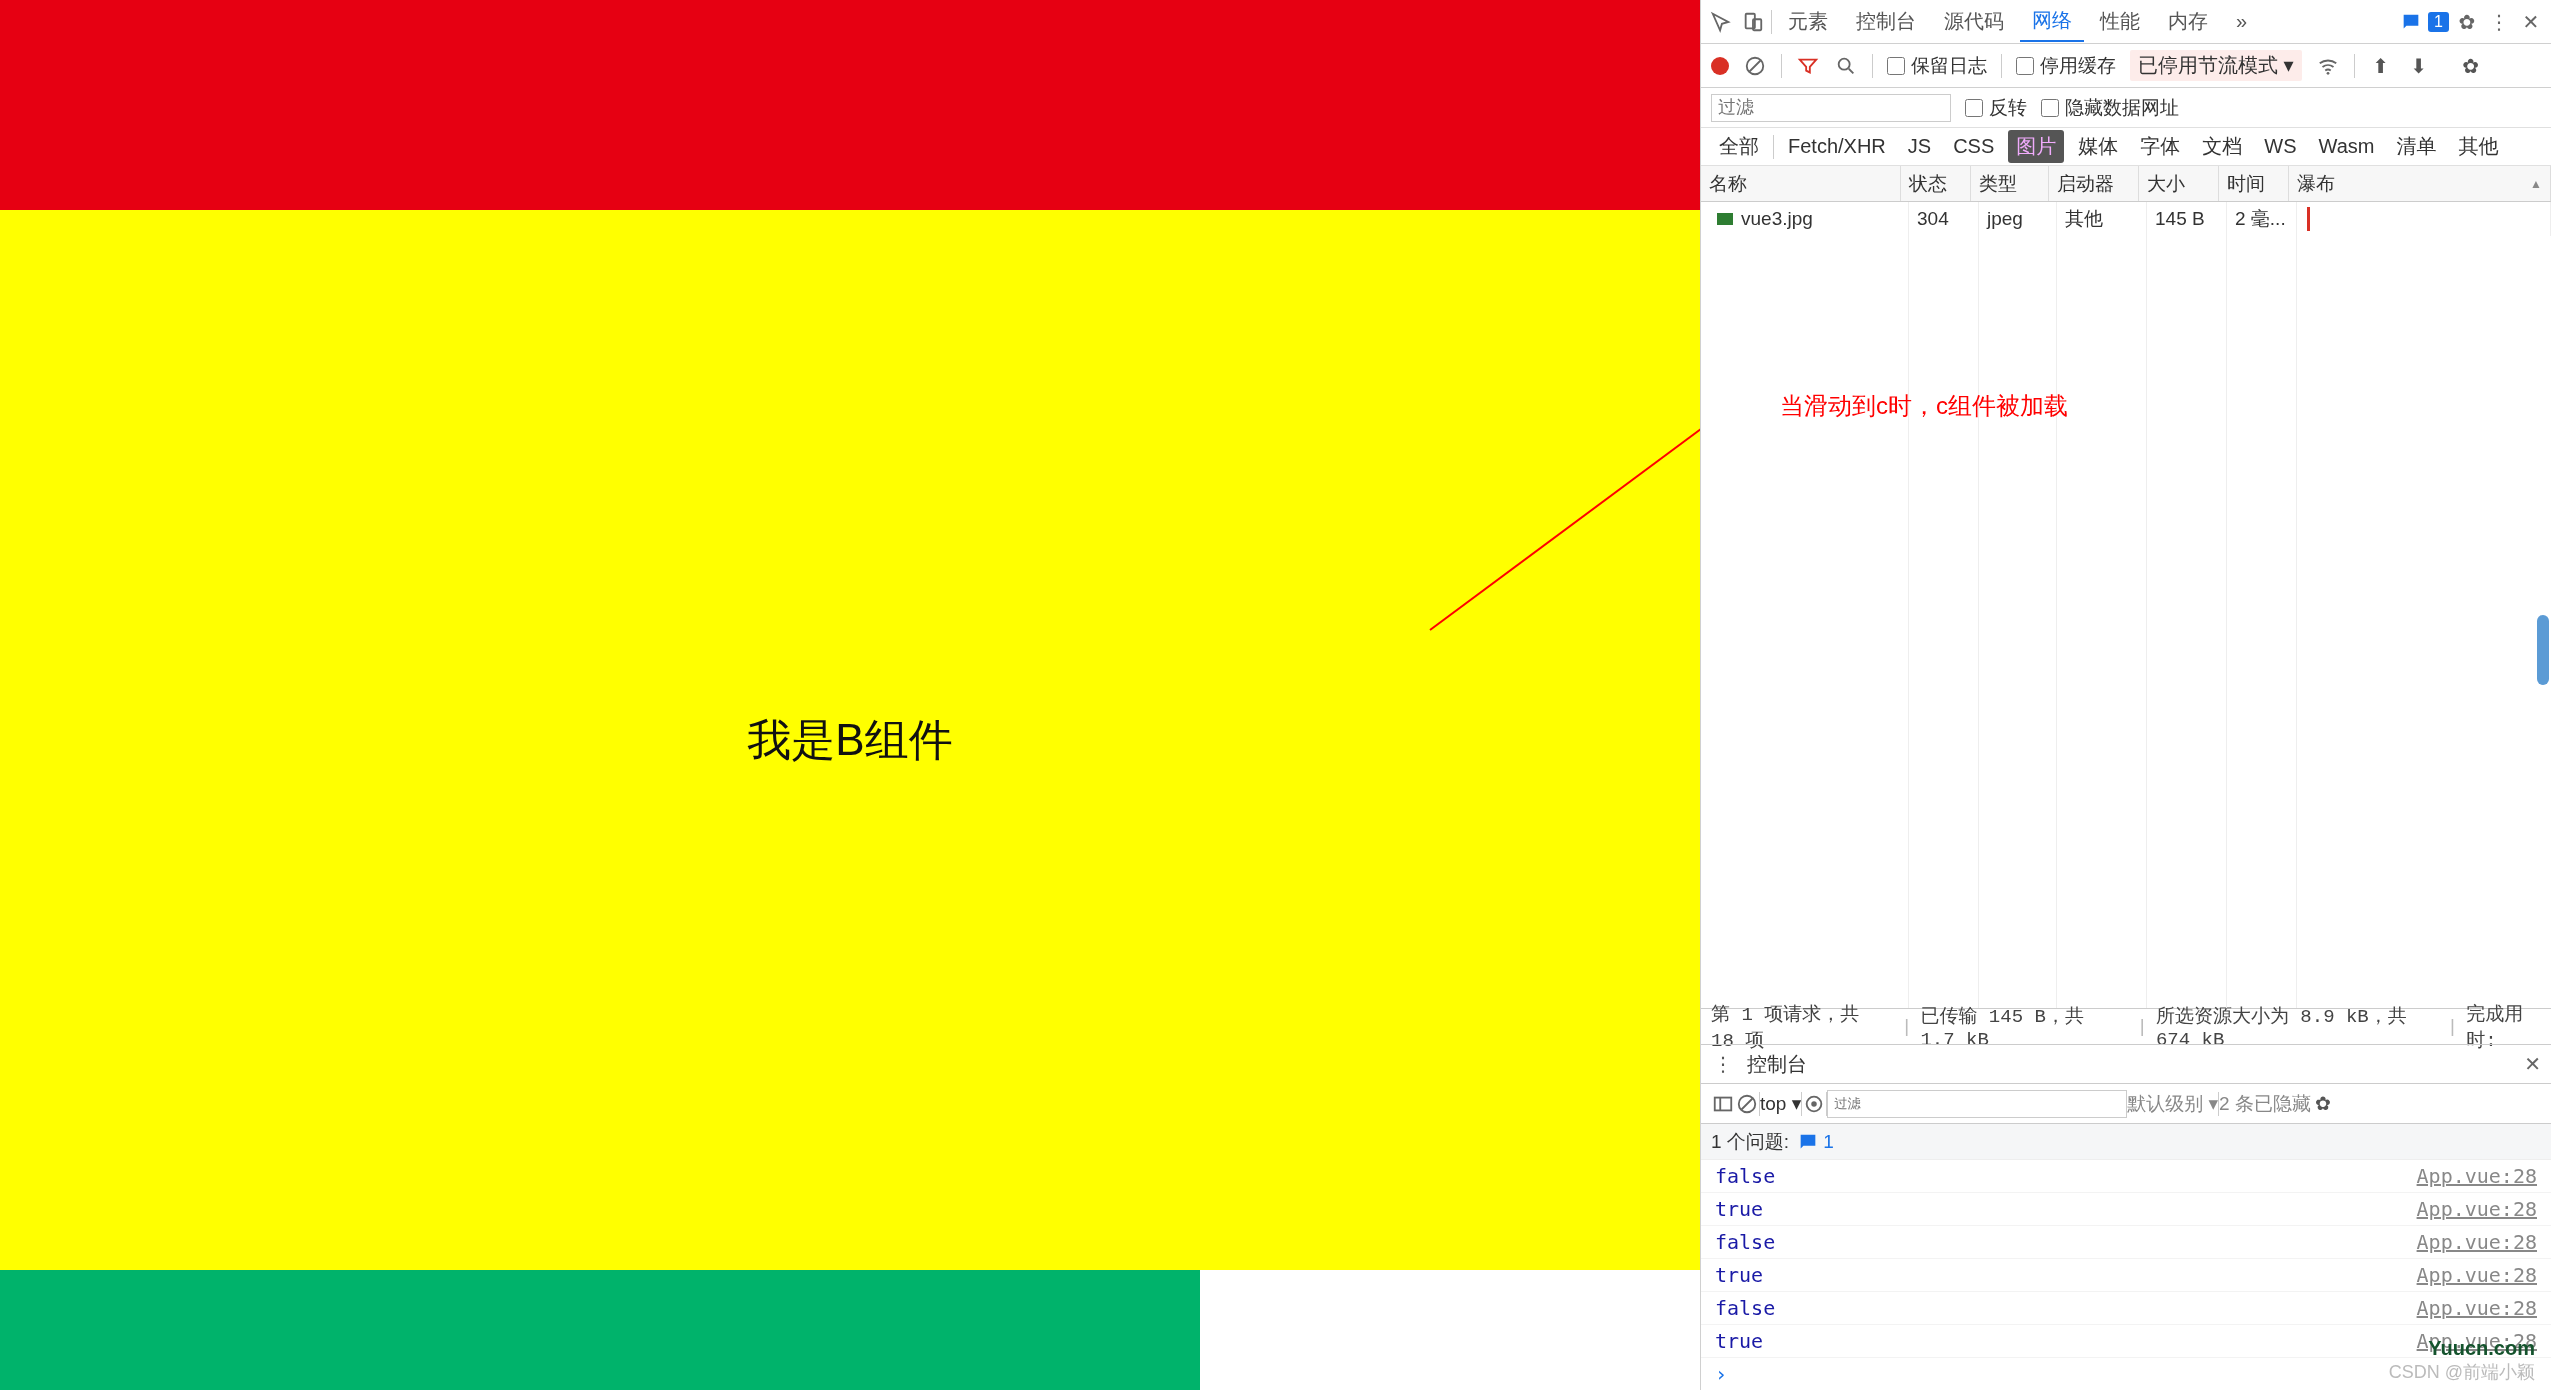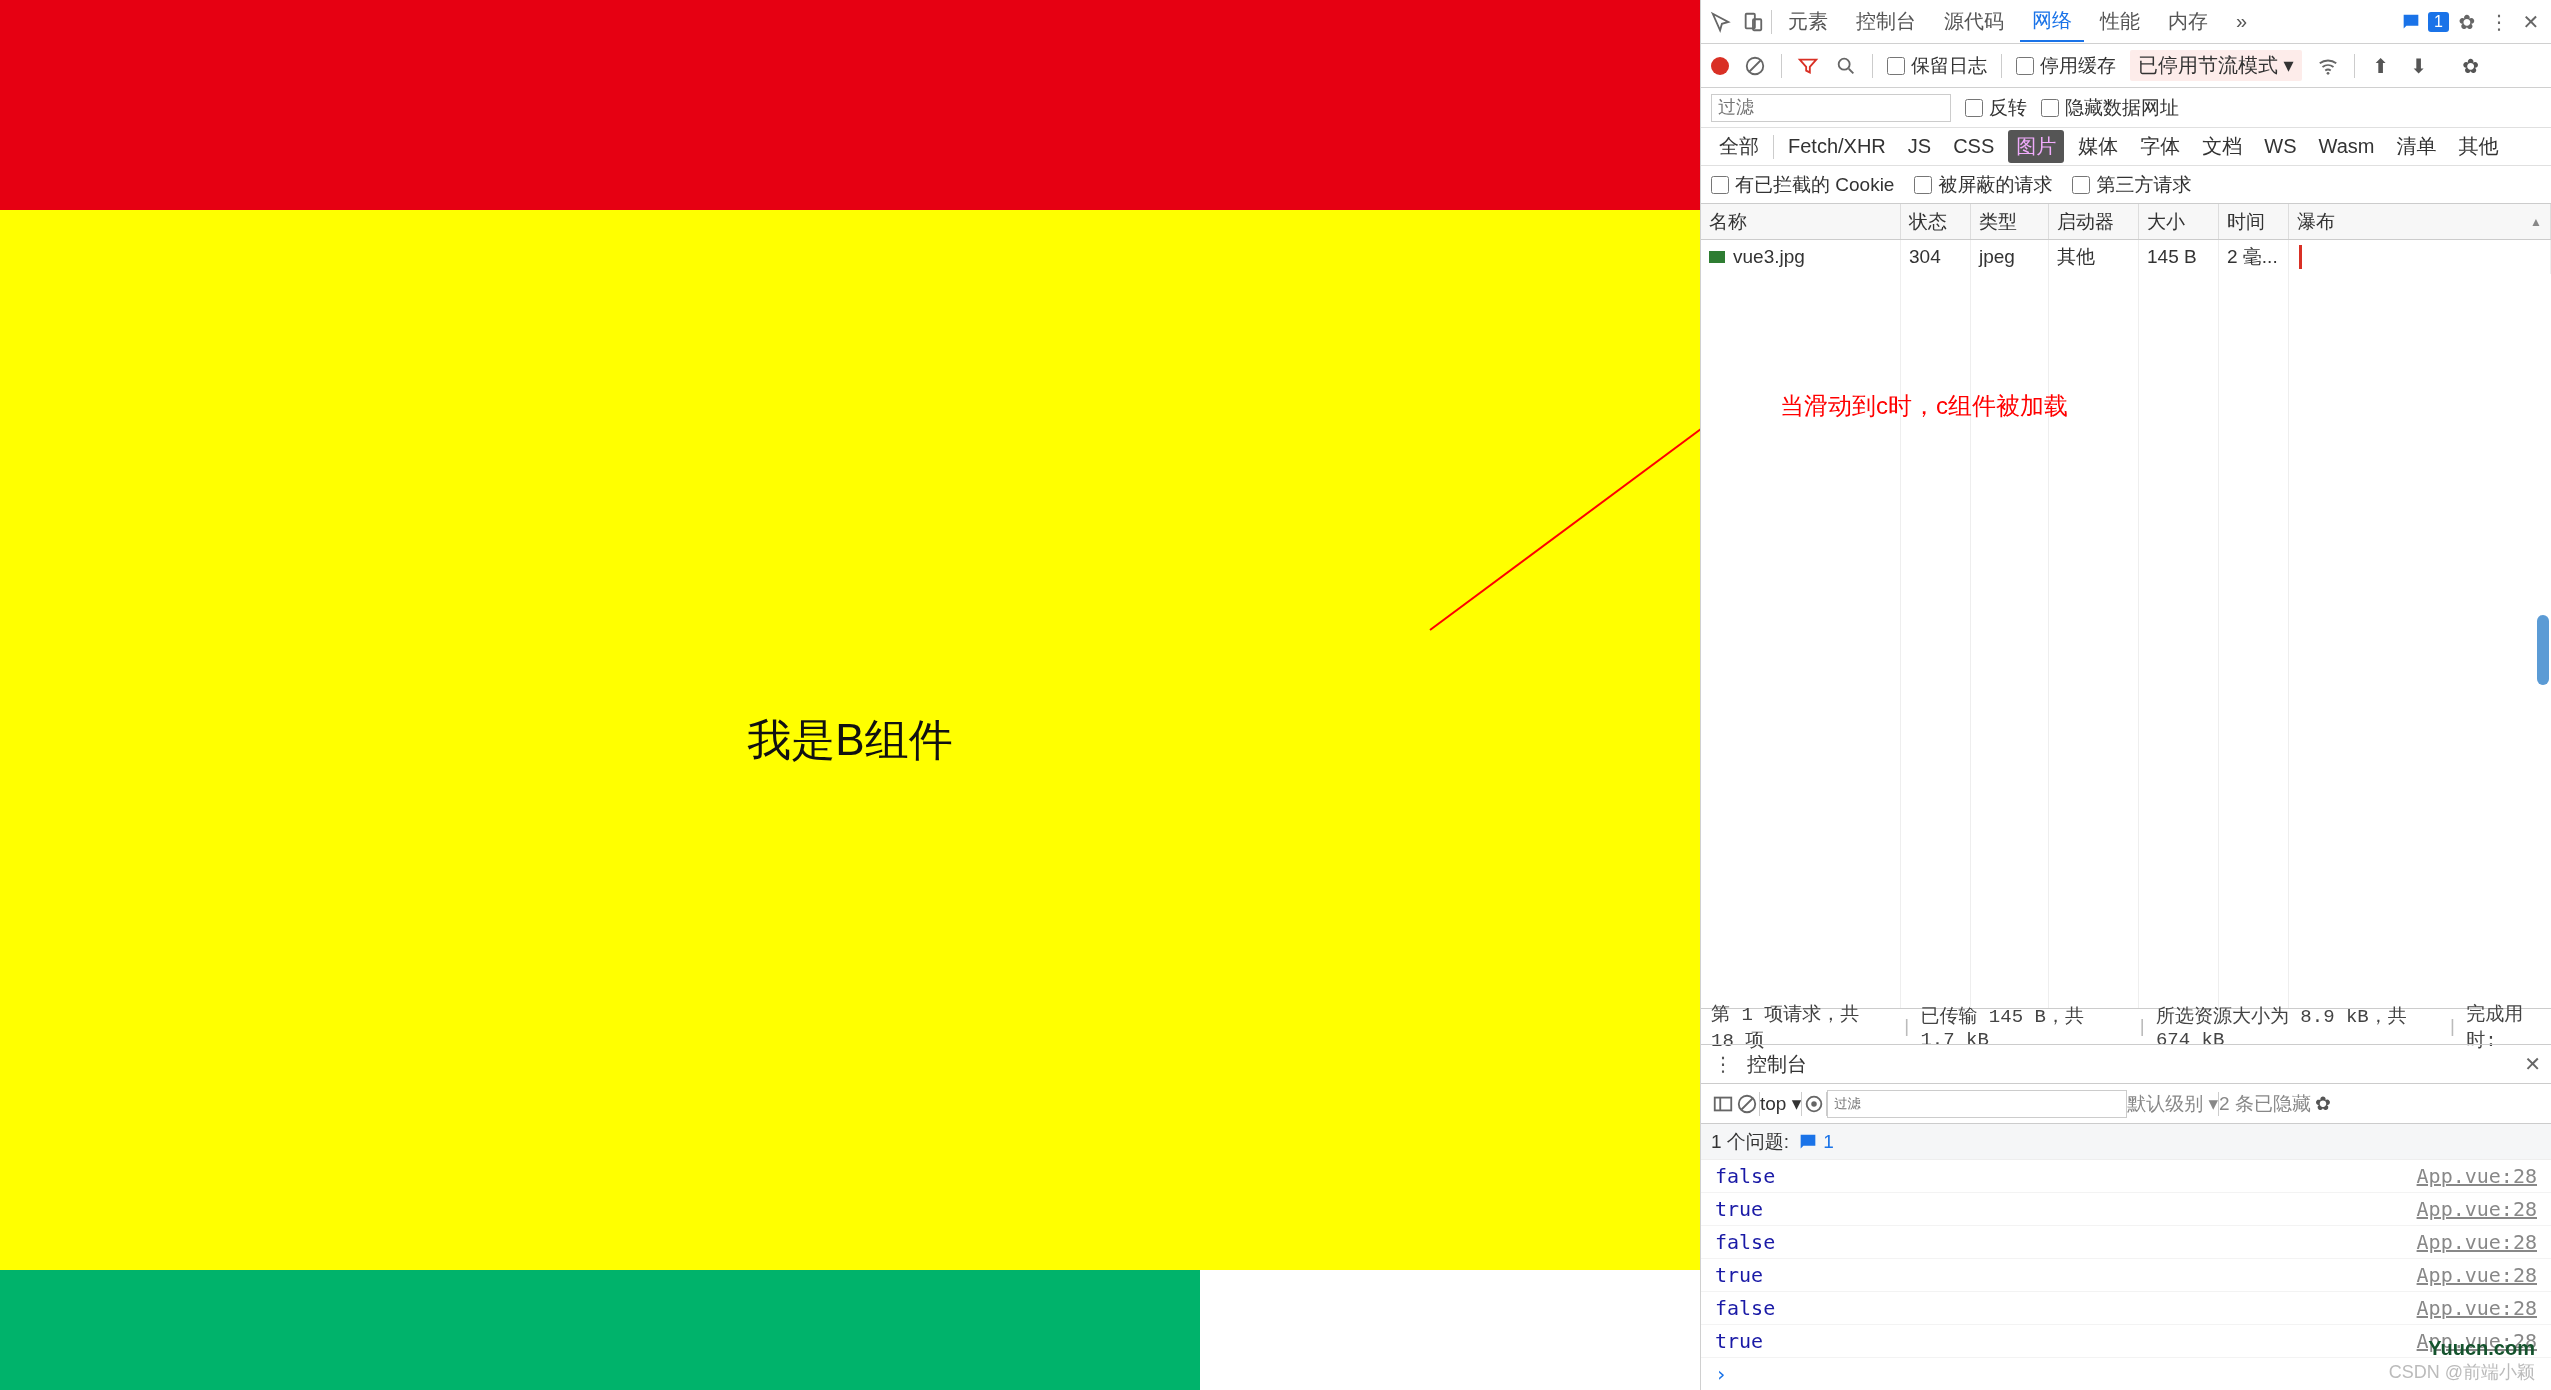--- a/index.html
+++ b/index.html
@@ -59,21 +59,21 @@
 .req-header > div { border-right: 1px solid #ddd; padding: 6px 8px; display: flex; align-items: center; }
 .col-name { width: 200px; }
 .col-status { width: 70px; }
 .col-type { width: 78px; }
 .col-init { width: 90px; }
 .col-size { width: 80px; }
 .col-time { width: 70px; }
 .col-wf { flex: 1; display: flex; align-items: center; justify-content: space-between; padding-right: 10px; }
 .sort-tri { font-size: 12px; color: #888; }
 
-.req-body { flex: 1; overflow: auto; position: relative; }
+.req-body { flex: 1; overflow: auto; position: relative; margin-left: 8px; }
 .req-row { display: flex; height: 34px; font-size: 19px; }
 .req-row > div { border-right: 1px solid #eee; padding: 4px 8px; display: flex; align-items: center; overflow: hidden; white-space: nowrap; }
 .req-row .col-name { display: flex; gap: 8px; }
 .file-icon { width: 16px; height: 12px; background: #2e7d32; }
 .col-wf .bar { width: 3px; height: 24px; background: #d93025; margin-left: 2px; }
 .grid-vlines { position: absolute; inset: 0; display: flex; pointer-events: none; }
 .grid-vlines > div { border-right: 1px solid #eee; }
 .grid-vlines .col-wf { border-right: none; }
 
 
@@ -232,34 +232,20 @@
       <span class="cat active">图片</span>
       <span class="cat">媒体</span>
       <span class="cat">字体</span>
       <span class="cat">文档</span>
       <span class="cat">WS</span>
       <span class="cat">Wasm</span>
       <span class="cat">清单</span>
       <span class="cat">其他</span>
     </div>
 
-    <div class="dt-extra">
-      <label class="chk">
-          <input type="checkbox" style="">
-          <span>有已拦截的 Cookie</span>
-        </label>
-      <label class="chk">
-          <input type="checkbox" style="">
-          <span>被屏蔽的请求</span>
-        </label>
-      <label class="chk">
-          <input type="checkbox" style="">
-          <span>第三方请求</span>
-        </label>
-    </div>
 
 
     <div class="req-header">
       <div class="col-name">名称</div>
       <div class="col-status">状态</div>
       <div class="col-type">类型</div>
       <div class="col-init">启动器</div>
       <div class="col-size">大小</div>
       <div class="col-time">时间</div>
       <div class="col-wf">

